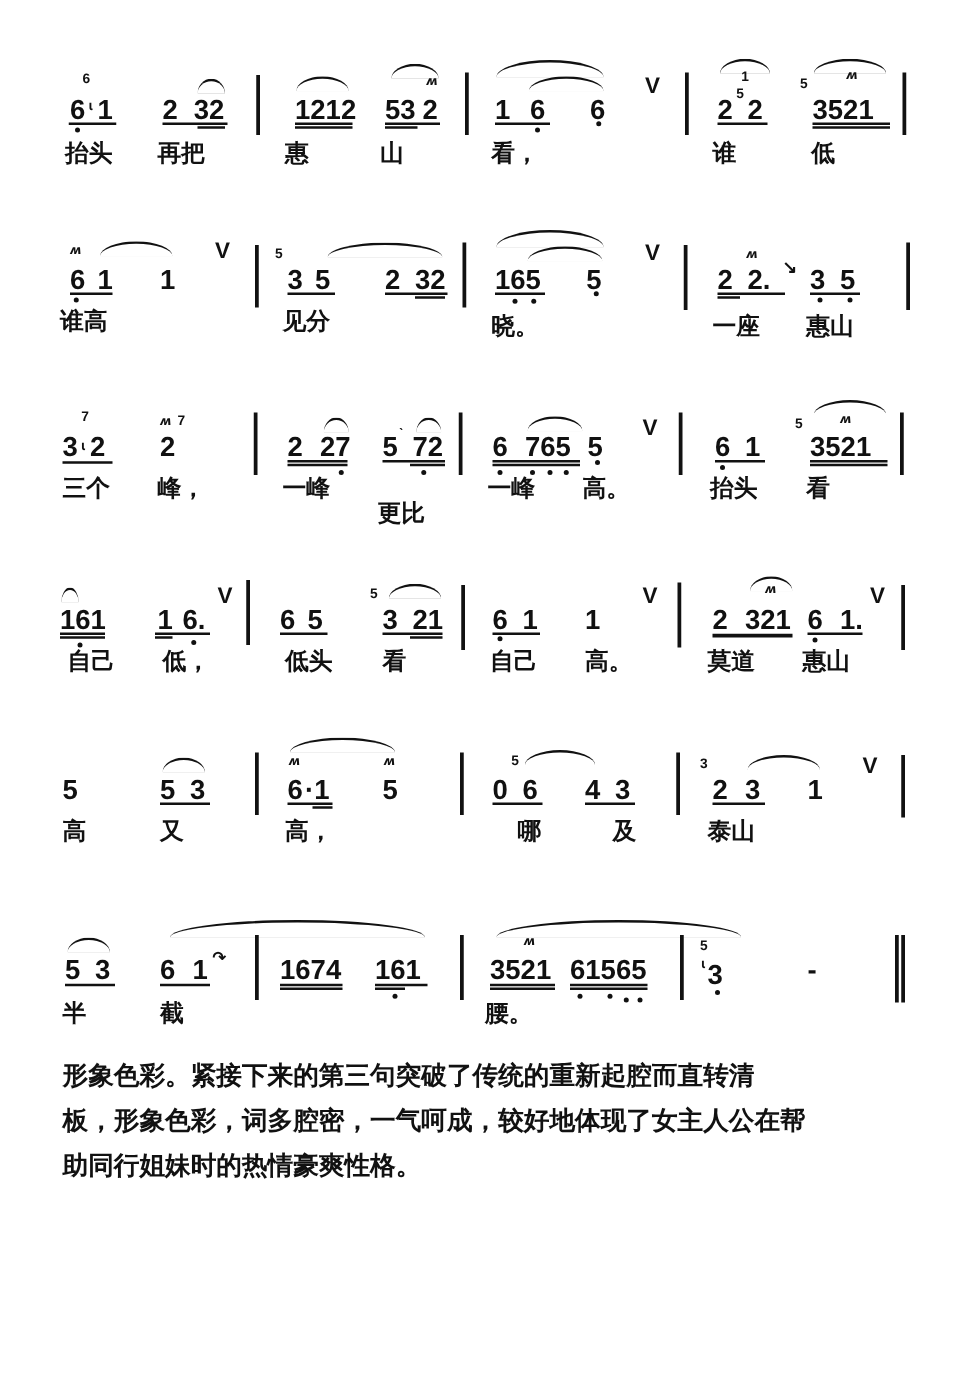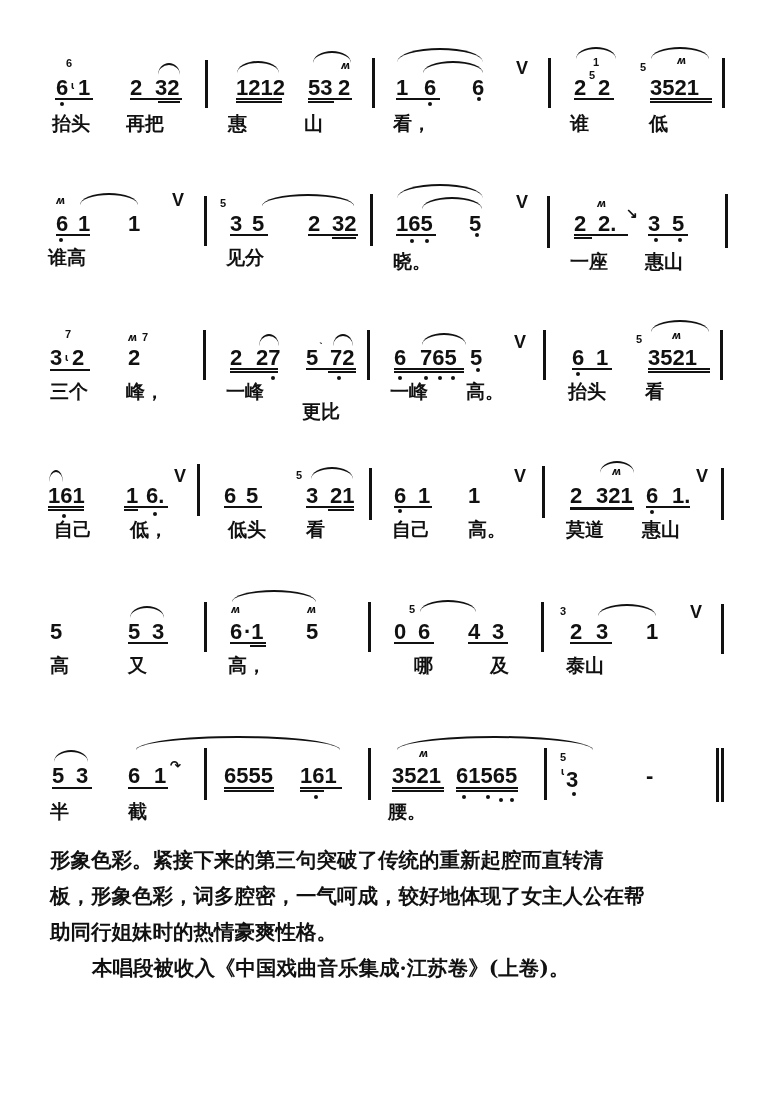--- a/index.html
+++ b/index.html
@@ -305,21 +305,21 @@
   <span class="note" style="left:52px;top:764px;">5</span>
   <span class="note" style="left:76px;top:764px;">3</span>
   <div class="slur" style="left:52px;top:787px;width:40px;height:0;border-radius:0;border-top-width:2px;"></div>
   <div class="slur" style="left:136px;top:736px;width:204px;height:12px;"></div>
   <span class="note" style="left:128px;top:764px;">6</span>
   <span class="note" style="left:154px;top:764px;">1</span>
   <div class="slur" style="left:128px;top:787px;width:40px;height:0;border-radius:0;border-top-width:2px;"></div>
   <span class="grace" style="left:170px;top:760px;font-size:13px;">↷</span>
   <div class="barline" style="left:204px;top:748px;height:52px;"></div>
 
-  <span class="note" style="left:224px;top:764px;">6555</span>
+  <span class="note" style="left:224px;top:764px;">1674</span>
   <div class="slur" style="left:224px;top:787px;width:50px;height:0;border-radius:0;border-top-width:2px;"></div>
   <div class="slur" style="left:224px;top:790px;width:50px;height:0;border-radius:0;border-top-width:2px;"></div>
   <span class="note" style="left:300px;top:764px;">161</span>
   <div class="slur" style="left:300px;top:787px;width:42px;height:0;border-radius:0;border-top-width:2px;"></div>
   <div class="slur" style="left:300px;top:790px;width:24px;height:0;border-radius:0;border-top-width:2px;"></div>
   <div class="dot-below" style="left:314px;top:795px;"></div>
   <div class="barline" style="left:368px;top:748px;height:52px;"></div>
 
   <div class="slur" style="left:397px;top:736px;width:196px;height:12px;"></div>
   <span class="orn" style="left:419px;top:748px;">ʍ</span>
@@ -344,14 +344,13 @@
 
   <span class="lyric" style="left:50px;top:800px;">半</span>
   <span class="lyric" style="left:128px;top:800px;">截</span>
   <span class="lyric" style="left:388px;top:800px;">腰。</span>
 </div>
 
 <div class="prose" style="top:842px;">
   <span class="prose-line">形象色彩。紧接下来的第三句突破了传统的重新起腔而直转清</span>
   <span class="prose-line">板，形象色彩，词多腔密，一气呵成，较好地体现了女主人公在帮</span>
   <span class="prose-line">助同行姐妹时的热情豪爽性格。</span>
-  <span class="prose-line indent">本唱段被收入《中国戏曲音乐集成·江苏卷》(上卷)。</span>
 </div>
 
 </body></html>

